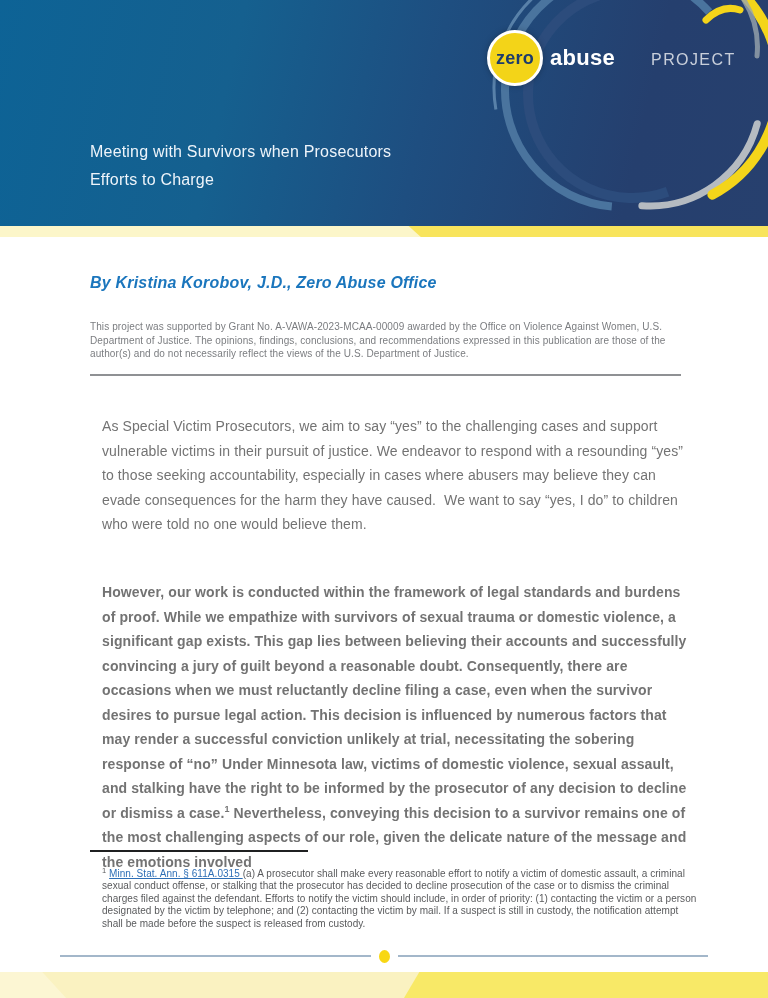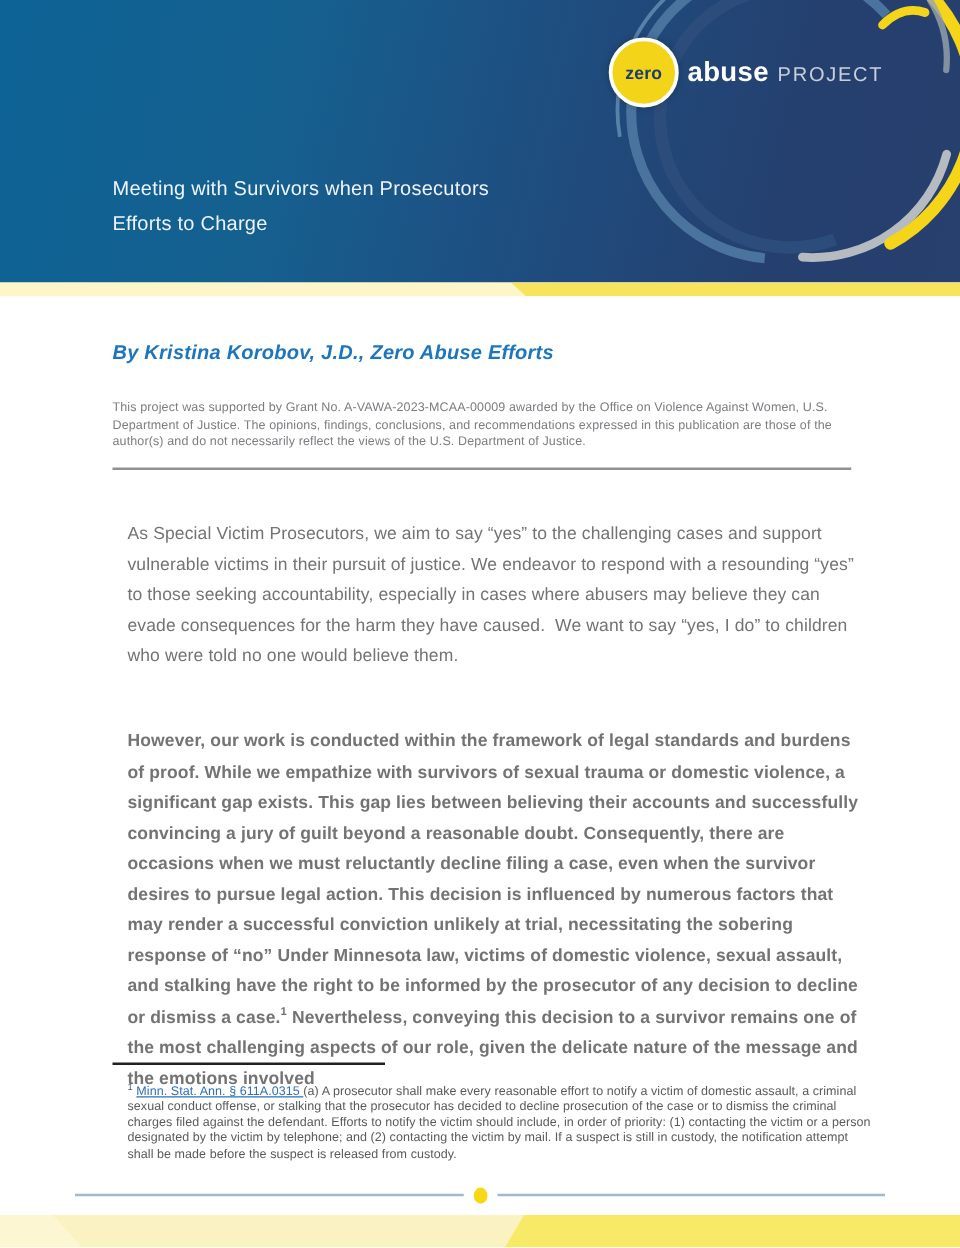--- a/index.html
+++ b/index.html
@@ -15,22 +15,22 @@
     overflow:hidden;
   }
   .rings{position:absolute;top:0;left:0;}
   .logo{position:absolute;top:30px;left:487px;display:flex;align-items:center;}
   .logo-badge{
     width:50px;height:50px;border-radius:50%;
     background:#f3d418;border:3px solid #ffffff;
     display:flex;align-items:center;justify-content:center;
     box-shadow:0 0 6px rgba(0,0,0,.25);
   }
-  .logo-zero{font-size:14px;font-weight:700;color:#1c3c6c;letter-spacing:.2px;text-align:right;}
-  .logo-word{margin-left:7px;display:flex;align-items:baseline;}
+  .logo-zero{font-size:18px;font-weight:700;color:#1c3c6c;letter-spacing:.2px;text-align:right;}
+  .logo-word{margin-left:7px;display:flex;align-items:baseline;gap:29px;}
   .w-abuse{font-size:22px;font-weight:700;color:#ffffff;letter-spacing:.3px;}
   .w-project{font-size:16px;font-weight:400;color:rgba(255,255,255,.75);letter-spacing:1.4px;margin-left:7px;}
   .title{
     position:absolute;left:90px;top:90px;margin:0;
     font-size:31px;font-weight:600;color:#ffffff;letter-spacing:.4px;
   }
   .subtitle{
     position:absolute;left:90px;top:138px;margin:0;
     font-size:16px;font-weight:400;color:#eef4fa;line-height:28px;letter-spacing:.2px;
   }
@@ -116,21 +116,21 @@
       </div>
     </div>
 
     <p class="subtitle"><span>Meeting with Survivors when Prosecutors</span><br><span>Efforts to Charge</span></p>
   </header>
 
   <div class="strip strip-top">
     <div class="strip-bright"></div>
   </div>
 
-  <p class="byline">By Kristina Korobov, J.D., Zero Abuse Efforts</p>
+  <p class="byline">By Kristina Korobov, J.D., Zero Abuse Office</p>
 
   <p class="disclaimer">This project was supported by Grant No. A-VAWA-2023-MCAA-00009 awarded by the Office on Violence Against Women, U.S. Department of Justice. The opinions, findings, conclusions, and recommendations expressed in this publication are those of the author(s) and do not necessarily reflect the views of the U.S. Department of Justice.</p>
   <hr class="divider">
 
   <p class="body p1">As Special Victim Prosecutors, we aim to say “yes” to the challenging cases and support vulnerable victims in their pursuit of justice. We endeavor to respond with a resounding “yes” to those seeking accountability, especially in cases where abusers may believe they can evade consequences for the harm they have caused.  We want to say “yes, I do” to children who were told no one would believe them.</p>
   <p class="body p2"><span>However, our work is conducted within the framework of legal standards and burdens of proof. While we empathize with survivors of sexual trauma or domestic violence, a significant gap exists. This gap lies between believing their accounts and successfully convincing a jury of guilt beyond a reasonable doubt. Consequently, there are occasions when we must reluctantly decline filing a case, even when the survivor desires to pursue legal action. This decision is influenced by numerous factors that may render a successful conviction unlikely at trial, necessitating the sobering response of “no” Under Minnesota law, victims of domestic violence, sexual assault, and stalking have the right to be informed by the prosecutor of any decision to decline or dismiss a case.</span><sup class="fn-ref">1</sup><span> Nevertheless, conveying this decision to a survivor remains one of the most challenging aspects of our role, given the delicate nature of the message and the emotions involved</span></p>
 
   <div class="fn-rule"></div>
   <p class="footnote"><sup>1</sup> <a class="fn-link" href="#">Minn. Stat. Ann. § 611A.0315 </a><span>(a) A prosecutor shall make every reasonable effort to notify a victim of domestic assault, a criminal sexual conduct offense, or stalking that the prosecutor has decided to decline prosecution of the case or to dismiss the criminal charges filed against the defendant. Efforts to notify the victim should include, in order of priority: (1) contacting the victim or a person designated by the victim by telephone; and (2) contacting the victim by mail. If a suspect is still in custody, the notification attempt shall be made before the suspect is released from custody.</span></p>
 

